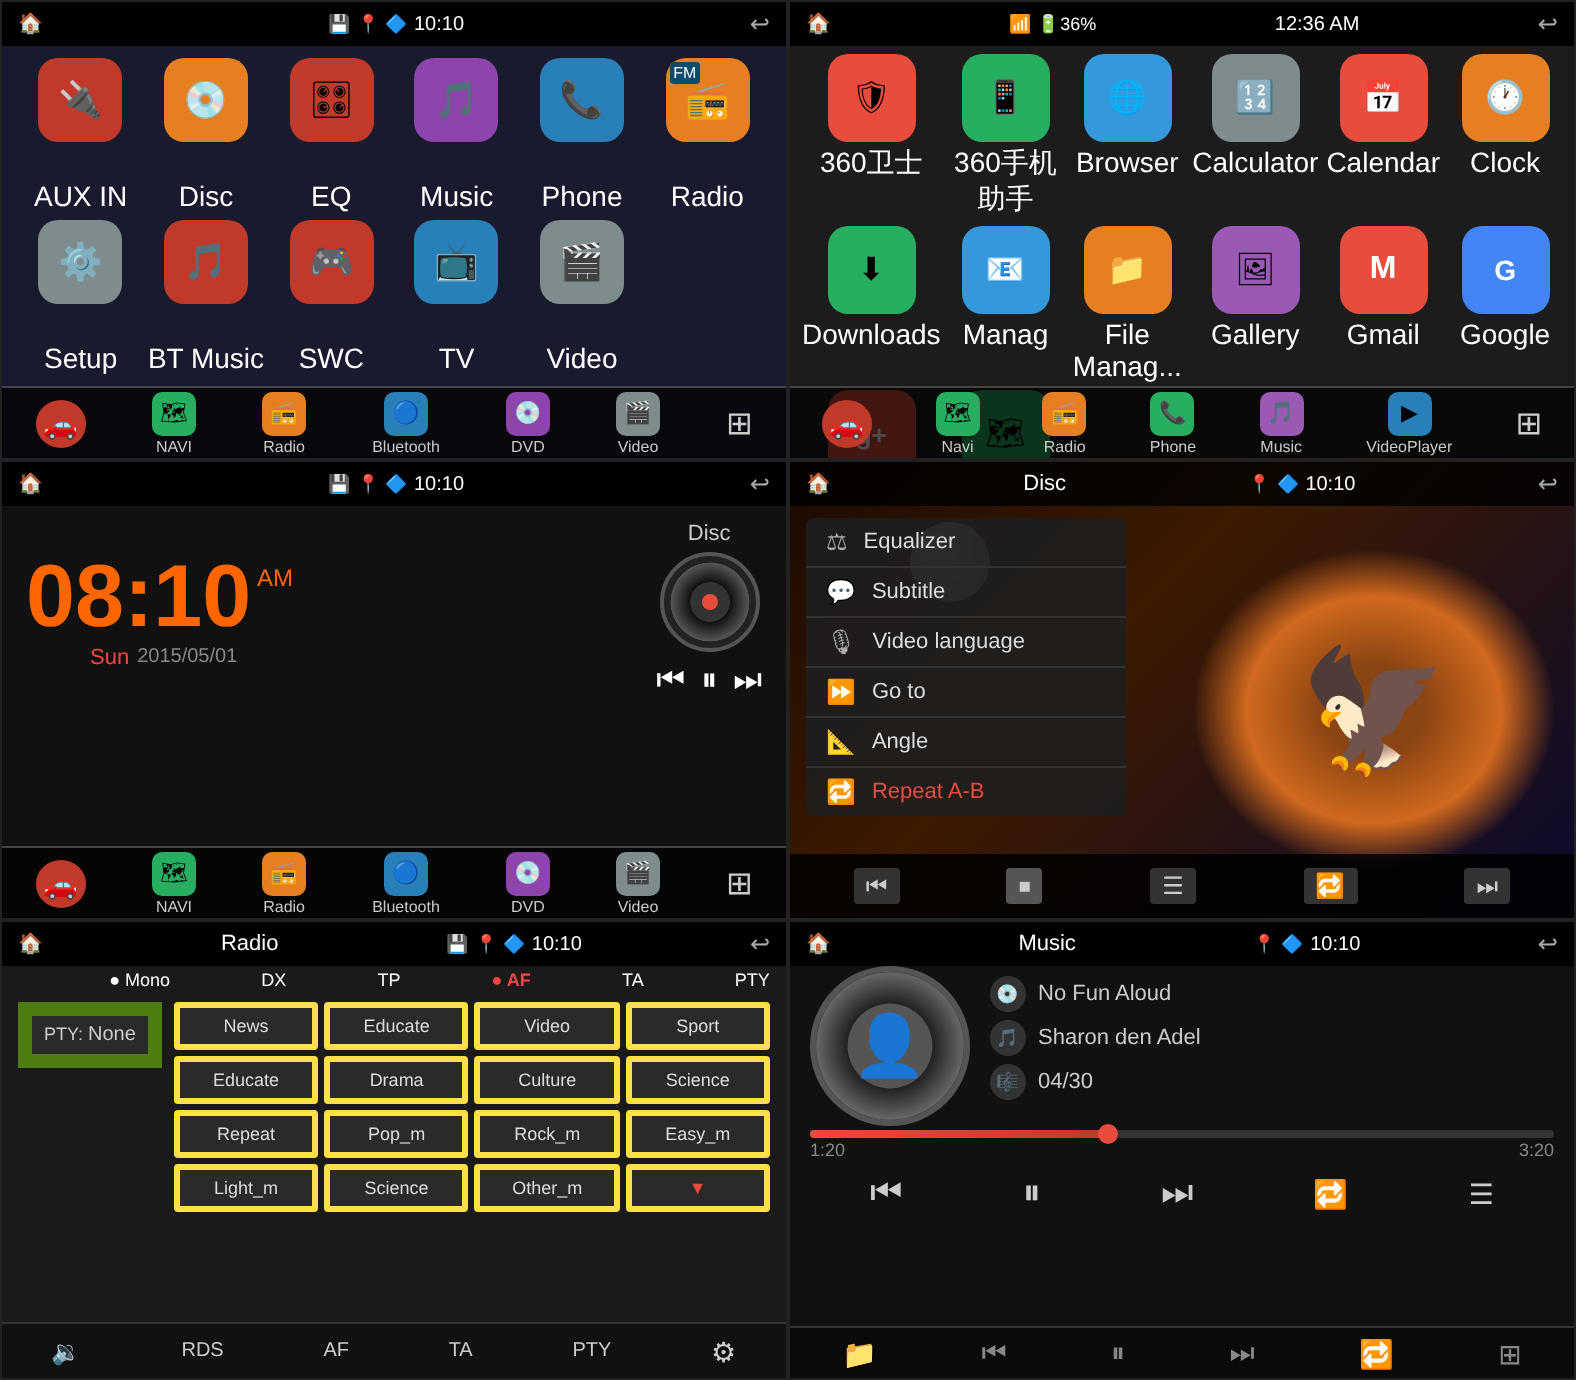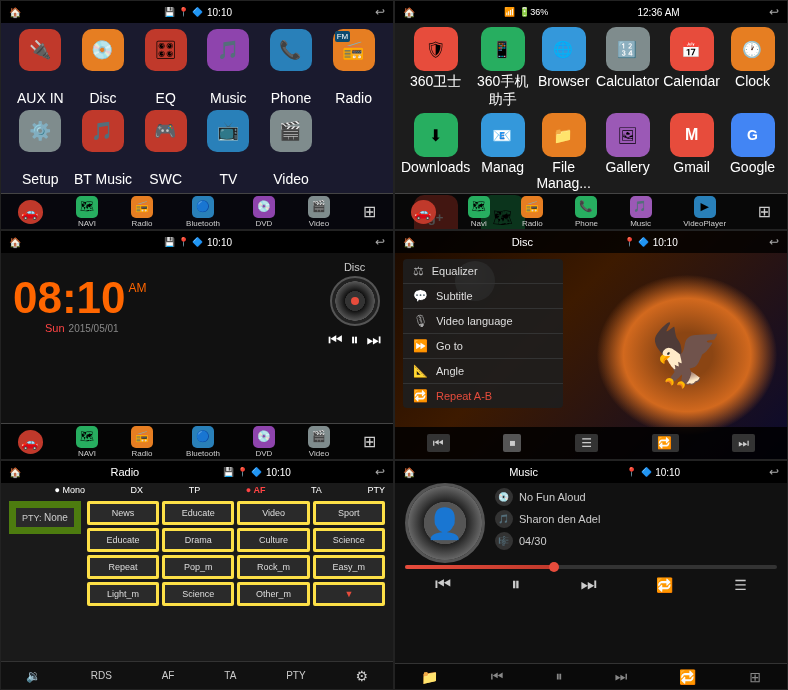--- a/index.html
+++ b/index.html
@@ -450,20 +450,24 @@
         <div class="music-info-icon" style="background:#333;color:#aaa;">🎼</div>
         <span>04/30</span>
       </div>
     </div>
   </div>
   <div class="progress-area">
     <div class="progress-bar">
       <div class="progress-fill"></div>
       <div class="progress-dot"></div>
     </div>
+    <div class="time-labels">
+      <span>1:20</span>
+      <span>3:20</span>
+    </div>
   </div>
   <div class="music-controls">
     <button class="mc-btn">⏮</button>
     <button class="mc-btn">⏸</button>
     <button class="mc-btn">⏭</button>
     <button class="mc-btn" style="font-size:14px;">🔁</button>
     <button class="mc-btn" style="font-size:14px;">☰</button>
   </div>
   <div class="music-bottom">
     <span class="mb-icon">📁</span>

